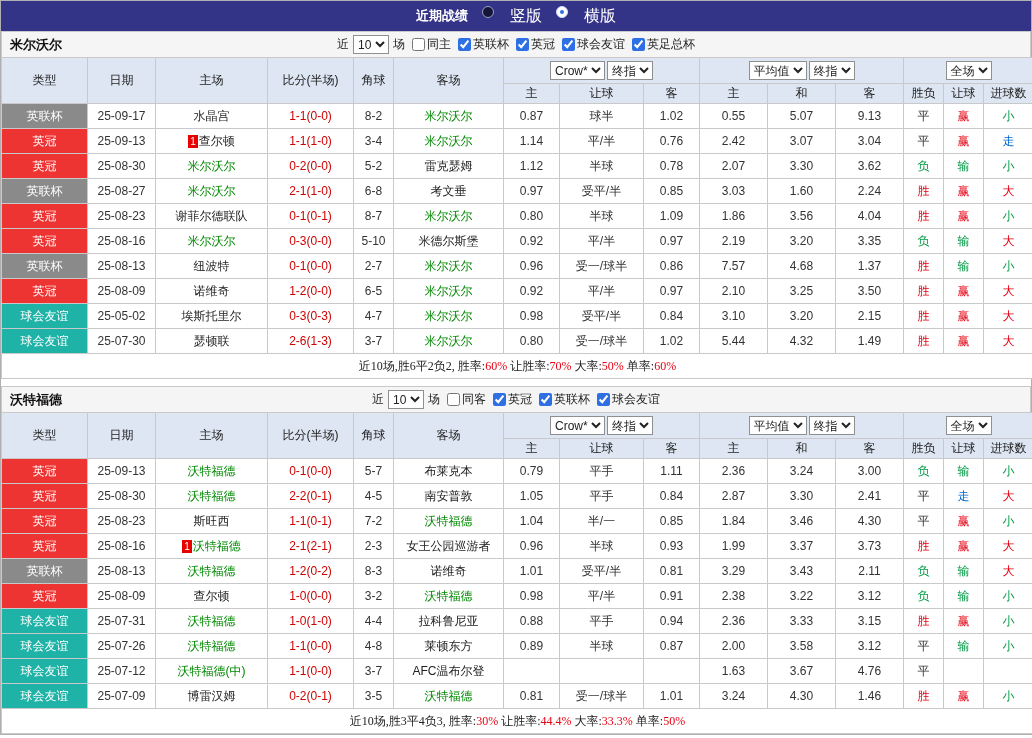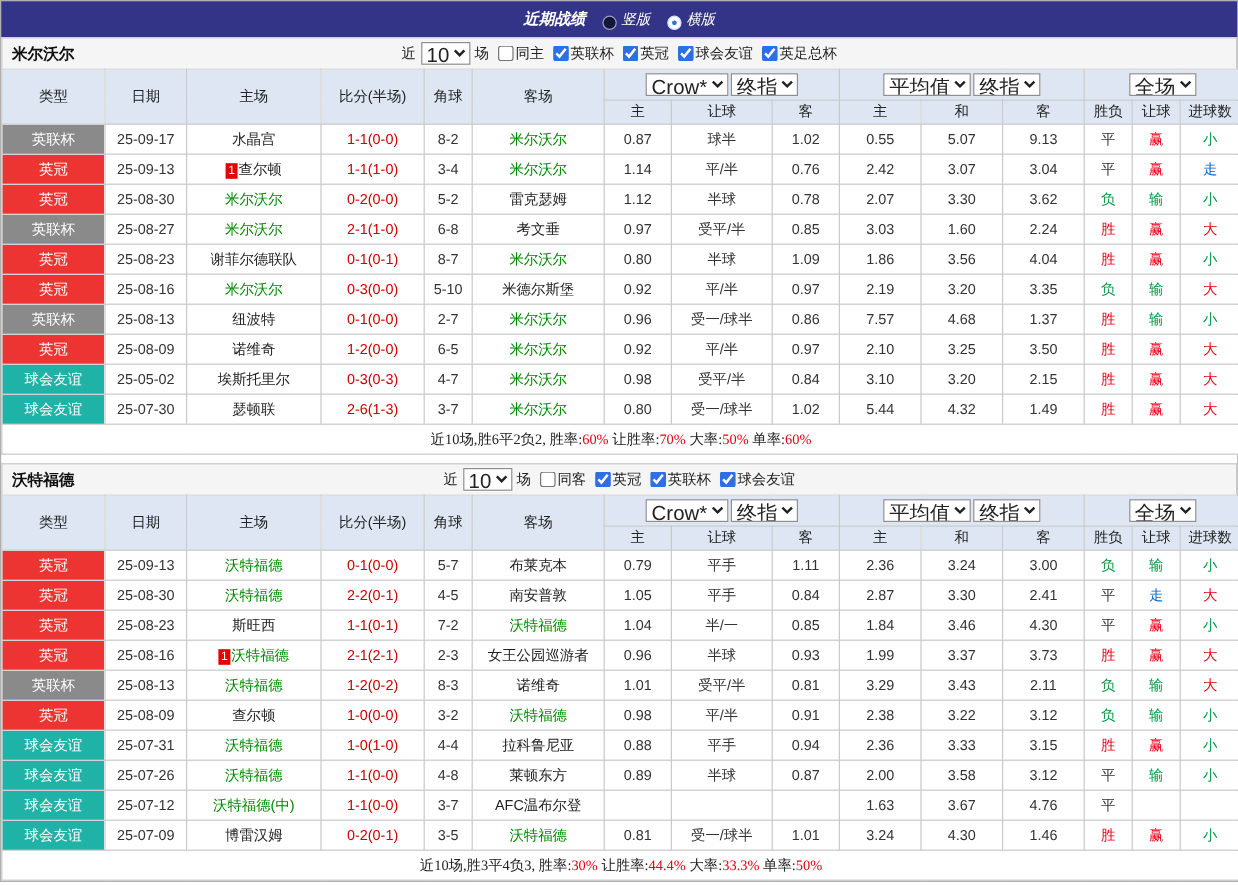--- a/index.html
+++ b/index.html
@@ -5,35 +5,35 @@
   * { margin:0; padding:0; box-sizing:border-box; }
   :root{
     --topbar-bg:#333388; --header-bg:#dde6f2; --filter-bg:#f5f5f5;
     --badge-cup:#8a8a8a; --badge-league:#ee3333; --badge-friendly:#1fb2a6;
     --team-green:#008800; --score-red:#cc0000;
     --win-red:#e60012; --lose-green:#009944; --push-blue:#0066cc;
   }
   body{ width:1032px; margin:0; background:#fff; font-family:"Liberation Sans","DejaVu Sans",sans-serif; font-size:12px; color:#222;}
   .page{ border:1px solid #b0b0b0; width:1032px; }
   
-  .topbar{ height:30px; background:var(--topbar-bg); color:#fff; display:flex; align-items:center; justify-content:center; gap:14px;font-style:italic;}
+  .topbar{ height:30px; background:var(--topbar-bg); color:#fff; display:flex; align-items:center; justify-content:center; gap:14px;}
   .tb-title{ font-weight:bold; font-size:13px; }
   .tb-radios{ display:flex; gap:14px; align-items:center;}
-  .radio-opt{ display:inline-flex; align-items:flex-end; gap:4px; cursor:pointer; font-size:12px;}
+  .radio-opt{ display:inline-flex; align-items:flex-start; gap:16px; cursor:pointer; font-size:16px;}
   .radio{ width:12px; height:12px; border-radius:50%; background:#15153a; border:1px solid #9aa0c0; display:inline-block; position:relative;}
   .radio.checked{ background:#fff; border-color:#cfe0ff;}
   .radio.checked::after{ content:""; position:absolute; left:3px; top:3px; width:4px; height:4px; border-radius:50%; background:#2f6fe4;}
   
   .section + .section{ margin-top:7px; }
   .filter-bar{ position:relative; height:26px; background:var(--filter-bg); display:flex; align-items:center; justify-content:center; border:1px solid #c9c9c9; border-bottom:none;}
   .team-name{ position:absolute; left:8px; font-weight:bold; font-size:13px; color:#111;}
   .filter-mid{ display:flex; align-items:center; gap:3px; font-size:12px; color:#222;}
   .cb{ display:inline-flex; align-items:center; margin-left:4px; cursor:pointer;}
   .cb input{ width:13px; height:13px; margin:0 2px 0 0; accent-color:#2f6fe4;}
-  .hsel{ font-size:17px; height:19px; border:1px solid #8f8f8f; background:#fff; color:#222; margin:0 1px;}
+  .hsel{ font-size:12px; height:19px; border:1px solid #8f8f8f; background:#fff; color:#222; margin:0 1px;}
   
   table{ border-collapse:collapse; table-layout:fixed; width:1032px; font-size:12px;}
   td,th{ border:1px solid #c9c9c9; text-align:center; white-space:nowrap; overflow:hidden; padding:0 1px;}
   thead th{ background:var(--header-bg); font-weight:normal; color:#222;}
   thead tr:first-child th{ height:26px;}
   thead tr:last-child th{ height:20px;}
   td{ height:25px; color:#333; background:#fff;}
   .badge{ color:#fff;}
   .b-league{ background:var(--badge-league);}
   .b-cup{ background:var(--badge-cup);}

